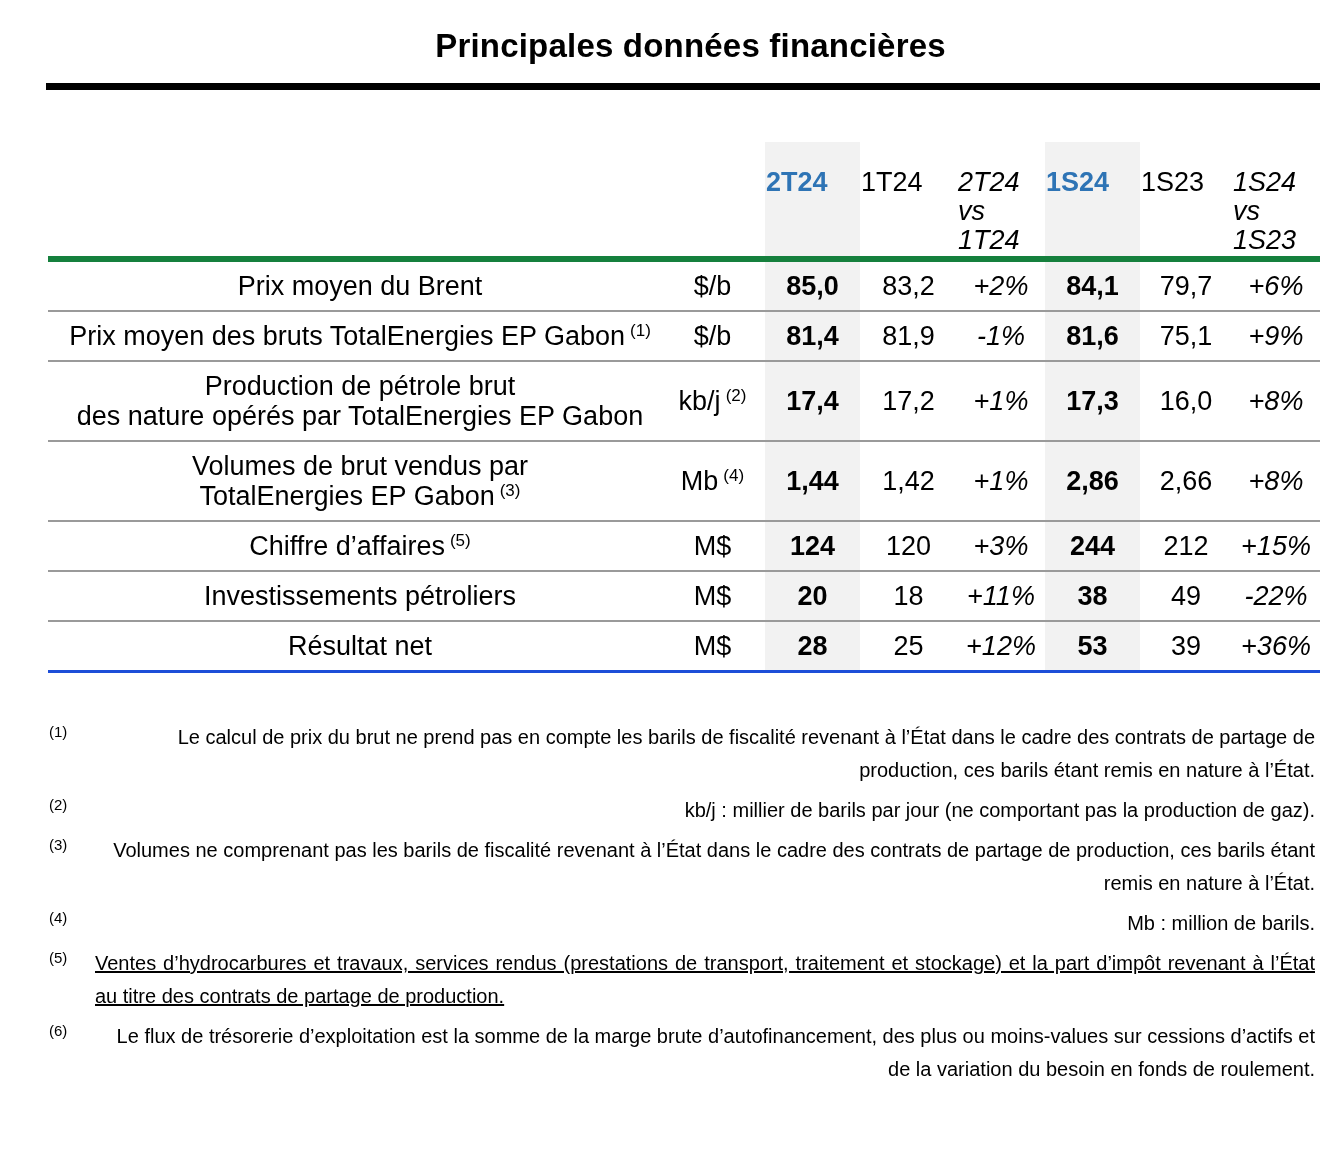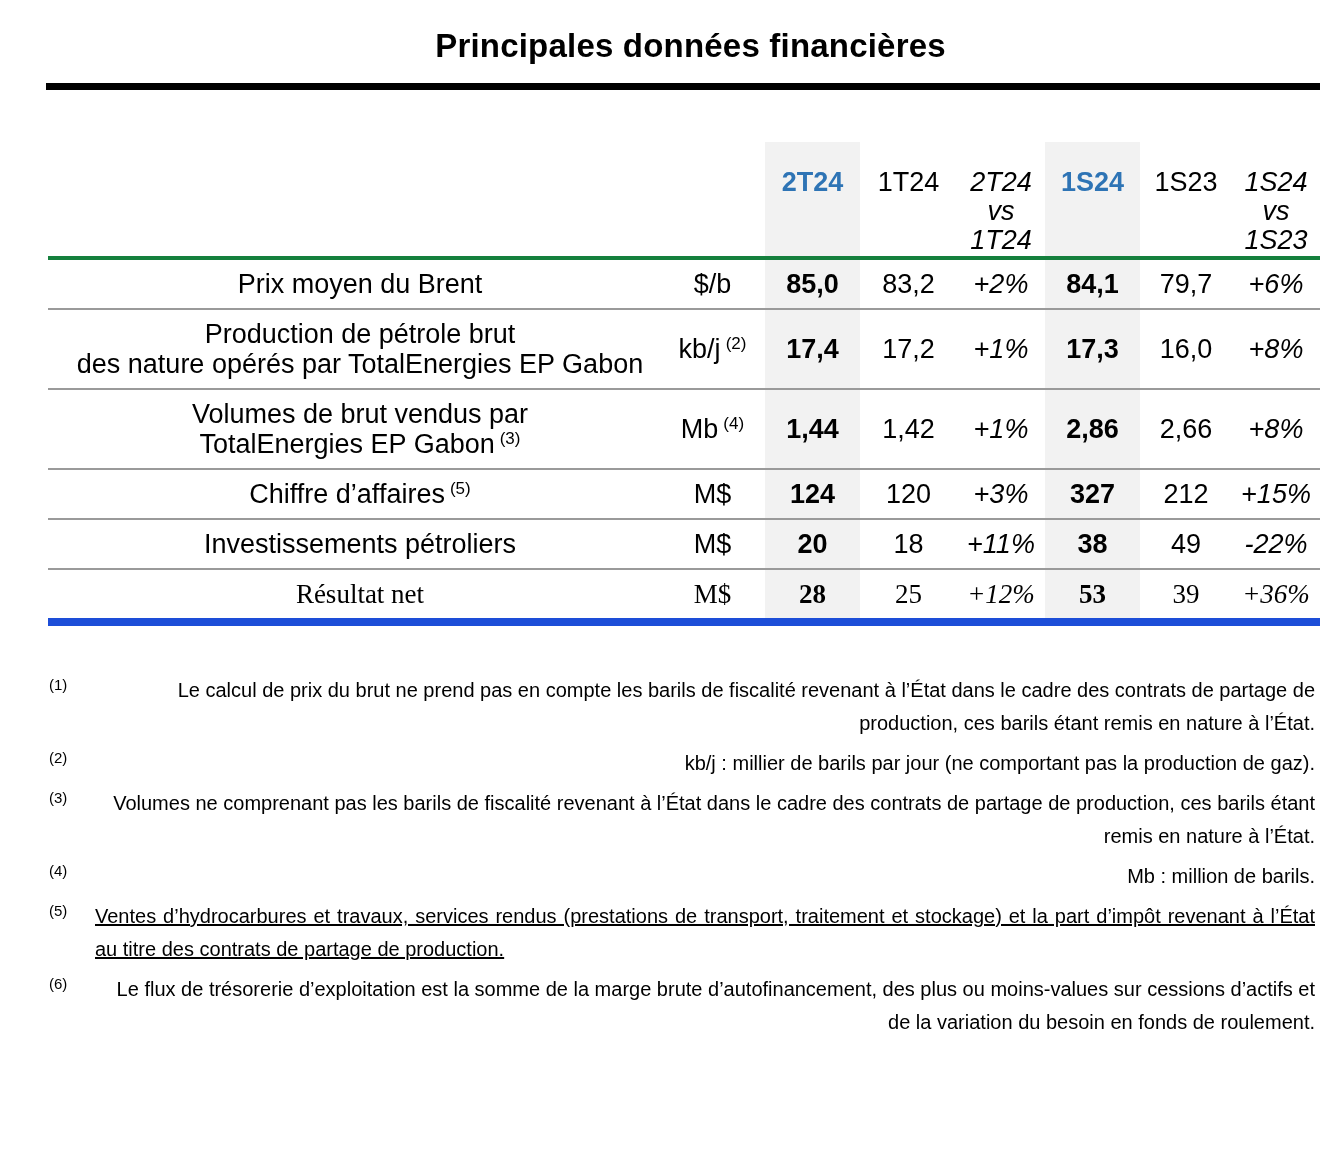--- a/index.html
+++ b/index.html
@@ -32,35 +32,35 @@
   col.c-q1{width:97px;}
   col.c-varq{width:88px;}
   col.c-h1{width:95px;}
   col.c-h123{width:92px;}
   col.c-varh{width:88px;}
 
   thead th{
     box-sizing:border-box;height:113px;
     vertical-align:top;padding-top:26px;
     font-size:27px;line-height:29px;font-weight:normal;
-    text-align:center;
-    border-bottom:4px solid #15803d;
+    text-align:left;
+    border-bottom:6px solid #15803d;
   }
   th.hl,td.hl{background:#f2f2f2;}
   th.blue-h{color:#2e74b5;font-weight:bold;}
   th.vs-h{font-style:italic;}
   .vs-line{display:block;}
 
   tbody td{
     box-sizing:border-box;
     padding:9px 0;line-height:30px;vertical-align:middle;
     text-align:center;
   }
   tbody tr + tr td{border-top:2px solid #9a9a9a;}
-  tbody tr:last-child td{border-bottom:8px solid #1d4ed8;font-family:Liberation Serif, serif;}
+  tbody tr:last-child td{border-bottom:3px solid #1d4ed8;}
   td.label{text-align:center;padding-left:12px;}
   td.hl{font-weight:bold;}
   td.var{font-style:italic;}
   .l2{display:block;}
   .sup{font-size:17px;vertical-align:9px;line-height:0;margin-left:5px;}
   .sup:empty{display:none;margin:0;}
 
   
   .footnotes{margin:48px 0 0 49px;width:1271px;font-size:20px;}
   .footnote{display:flex;margin-bottom:7px;line-height:33px;}
@@ -116,20 +116,30 @@
         <td class="label"><span>Prix moyen du Brent</span></td>
         <td><span>$/b</span></td>
         <td class="hl">85,0</td>
         <td>83,2</td>
         <td class="var">+2%</td>
         <td class="hl">84,1</td>
         <td>79,7</td>
         <td class="var">+6%</td>
       </tr>
 
+      <tr>
+        <td class="label"><span>Prix moyen des bruts TotalEnergies EP Gabon</span><span class="sup">(1)</span></td>
+        <td><span>$/b</span></td>
+        <td class="hl">81,4</td>
+        <td>81,9</td>
+        <td class="var">-1%</td>
+        <td class="hl">81,6</td>
+        <td>75,1</td>
+        <td class="var">+9%</td>
+      </tr>
 
       <tr>
         <td class="label">
           <span>Production de pétrole brut</span>
           <span class="l2">des nature opérés par TotalEnergies EP Gabon</span>
         </td>
         <td><span>kb/j</span><span class="sup">(2)</span></td>
         <td class="hl">17,4</td>
         <td>17,2</td>
         <td class="var">+1%</td>
@@ -151,21 +161,21 @@
         <td>2,66</td>
         <td class="var">+8%</td>
       </tr>
 
       <tr>
         <td class="label"><span>Chiffre d’affaires</span><span class="sup">(5)</span></td>
         <td><span>M$</span></td>
         <td class="hl">124</td>
         <td>120</td>
         <td class="var">+3%</td>
-        <td class="hl">327</td>
+        <td class="hl">244</td>
         <td>212</td>
         <td class="var">+15%</td>
       </tr>
 
 
       <tr>
         <td class="label"><span>Investissements pétroliers</span></td>
         <td><span>M$</span></td>
         <td class="hl">20</td>
         <td>18</td>

